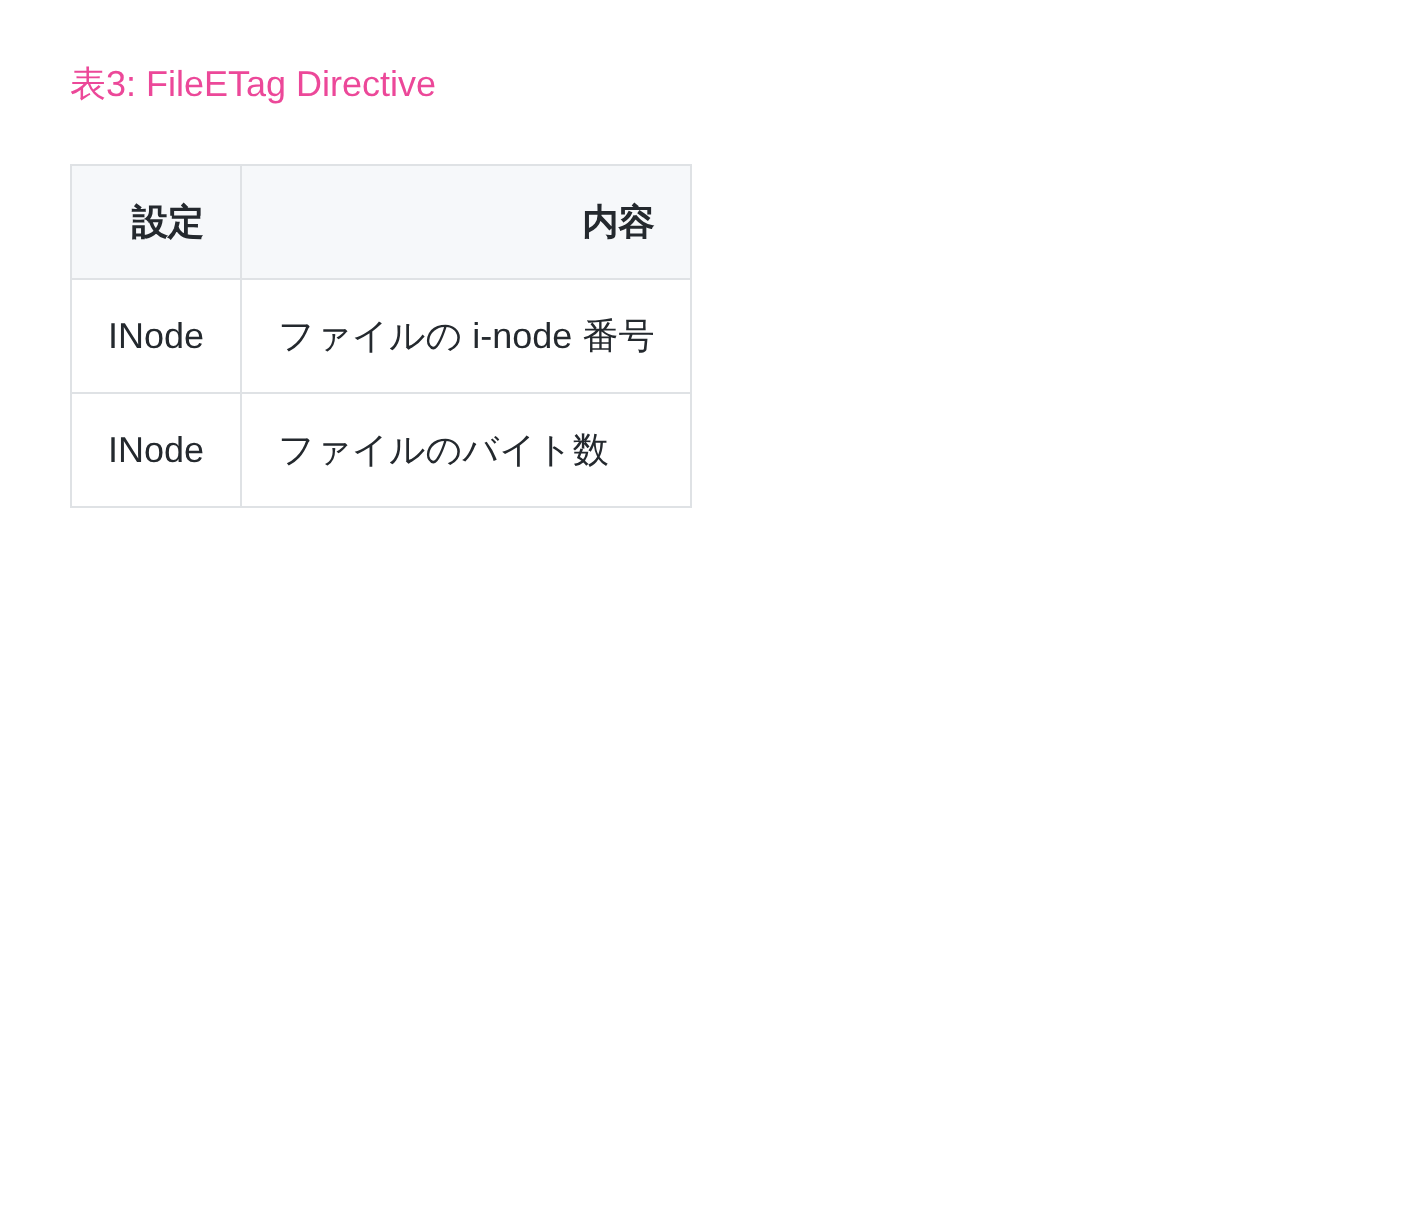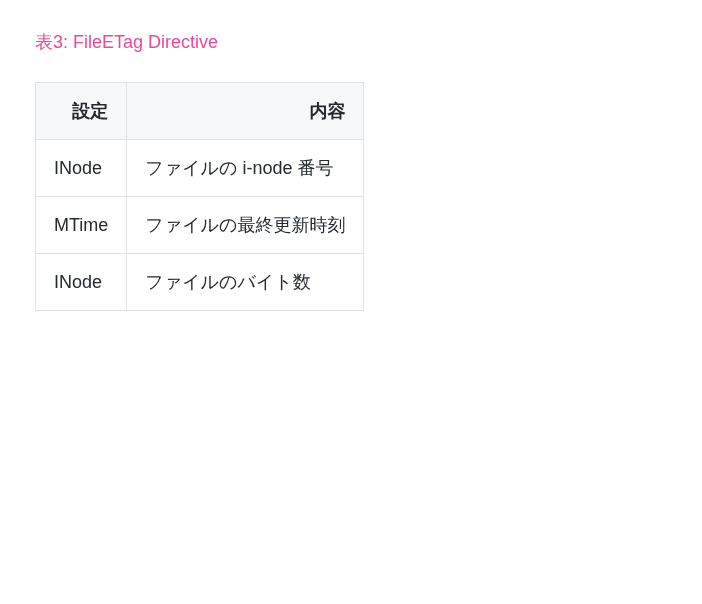--- a/index.html
+++ b/index.html
@@ -54,21 +54,17 @@
       <th>設定</th>
       <th>内容</th>
     </tr>
   </thead>
   <tbody>
     <tr>
       <td class="setting-cell">INode</td>
       <td>ファイルの i-node 番号</td>
     </tr>
     <tr>
-      <td class="setting-cell">MTime</td>
-      <td>ファイルの最終更新時刻</td>
-    </tr>
-    <tr>
       <td class="setting-cell">INode</td>
       <td>ファイルのバイト数</td>
     </tr>
   </tbody>
 </table>
 
 </body></html>

